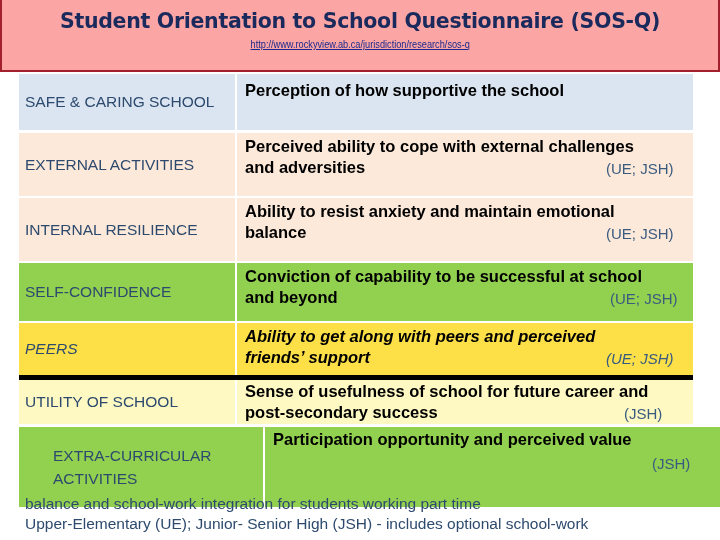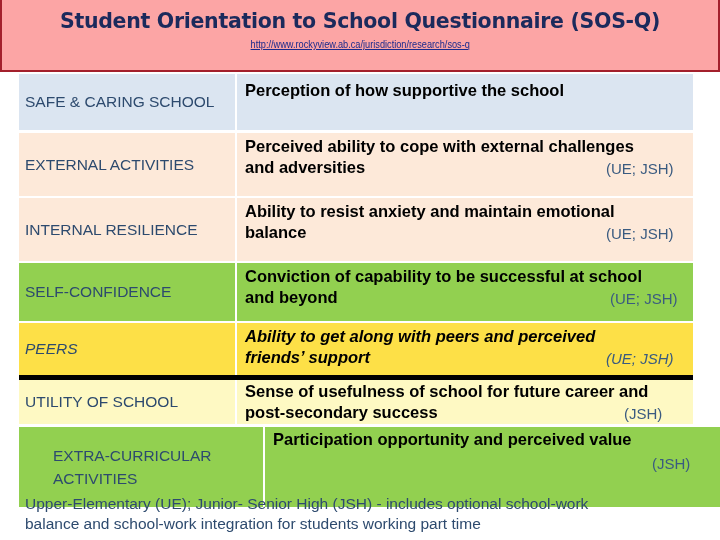--- a/index.html
+++ b/index.html
@@ -132,15 +132,15 @@
       <span>ACTIVITIES</span>
     </div>
     <div class="cell-right" style="padding-top:2px;">
       <div>Participation opportunity and perceived value</div>
       <span class="tag-abs" style="left:387px; top:26px;">(JSH)</span>
     </div>
   </div>
 </div>
 
 <div class="footer">
+  <div>balance and school-work integration for students working part time</div>
   <div>Upper-Elementary (UE); Junior- Senior High (JSH) - includes optional school-work</div>
-  <div>balance and school-work integration for students working part time</div>
 </div>
 
 </body></html>

